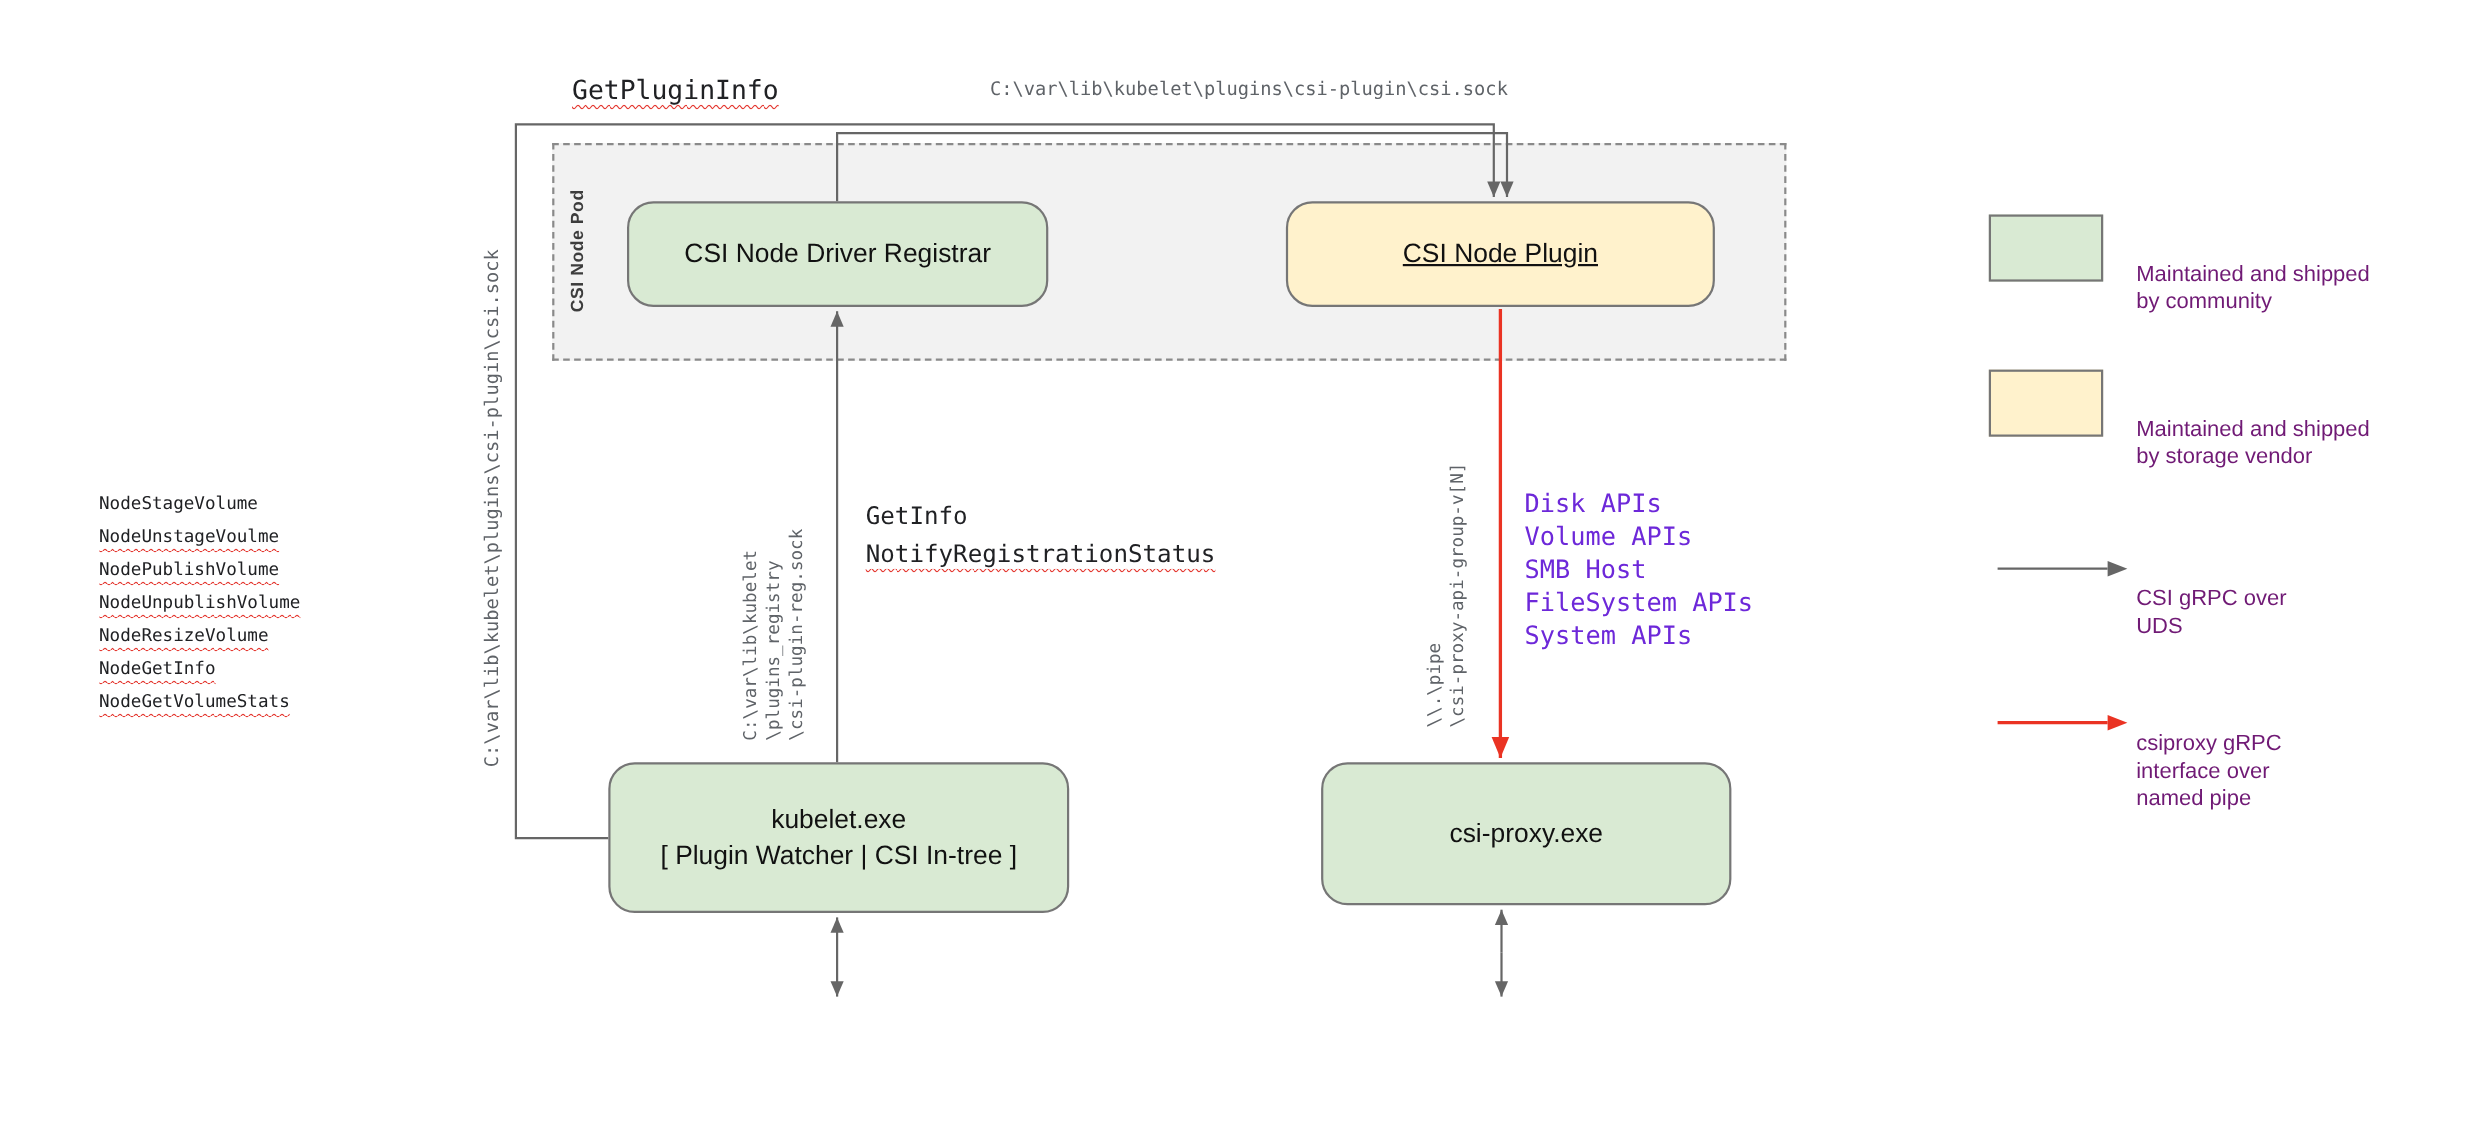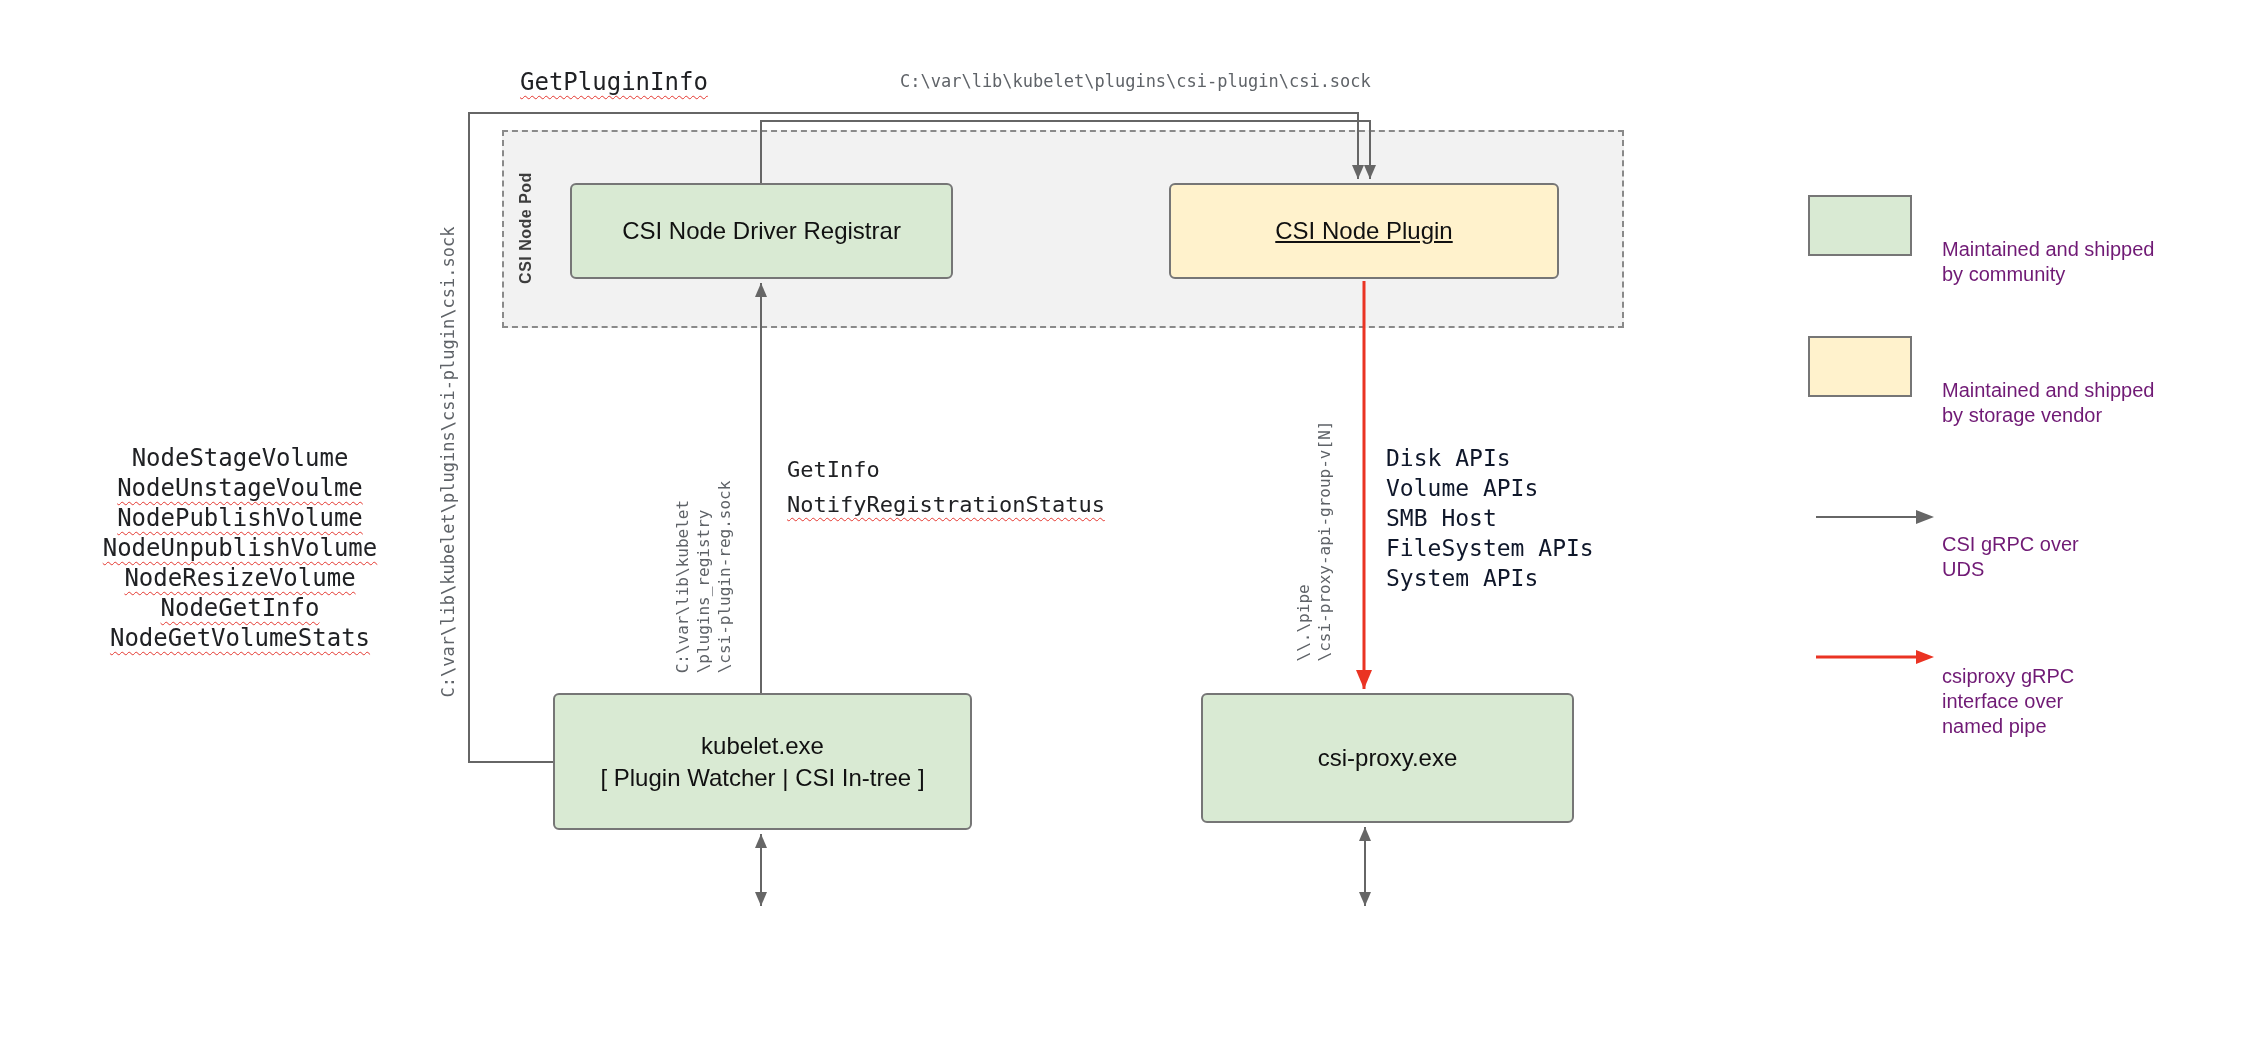--- a/index.html
+++ b/index.html
@@ -17,21 +17,21 @@
     background:#f2f2f2;border:2px dashed #8a8a8a;box-sizing:border-box;
   }
   .pod-label{
     position:absolute;left:526px;top:228px;white-space:nowrap;
     transform:translate(-50%,-50%) rotate(-90deg);
     font-size:16px;font-weight:bold;color:#3d3d3d;letter-spacing:.5px;
   }
 
   
   .box{
-    position:absolute;box-sizing:border-box;border:2px solid #767676;border-radius:6px;
+    position:absolute;box-sizing:border-box;border:2px solid #767676;border-radius:24px;
     display:flex;align-items:center;justify-content:center;text-align:center;
     font-size:24px;line-height:32px;color:#111;
   }
   .box.green{background:var(--c-green,#d9ead3);}
   .box.yellow{background:var(--c-yellow,#fff2cc);text-decoration:underline;}
   .box.blue{background:var(--c-blue,#c9daf8);border-radius:12px;}
   .registrar{left:570px;top:183px;width:383px;height:96px;}
   .plugin{left:1169px;top:183px;width:390px;height:96px;}
   .kubelet{left:553px;top:693px;width:419px;height:137px;}
   .proxy{left:1201px;top:693px;width:373px;height:130px;}
@@ -50,22 +50,22 @@
     text-decoration-thickness:1px;
     text-underline-offset:5px;
   }
   .lbl-gpi{left:520px;top:68px;font-size:24px;color:#202124;}
   .lbl-topsock{left:900px;top:71px;font-size:17px;color:#5f6368;}
   .rot{position:absolute;white-space:nowrap;transform:translate(-50%,-50%) rotate(-90deg);}
   .lbl-leftsock{left:448px;top:462px;font-size:17px;color:#5f6368;}
   .lbl-regsock{left:703px;top:577px;font-size:16px;line-height:21px;color:#5f6368;text-align:left;}
   .lbl-pipe{left:1314px;top:541px;font-size:16px;line-height:21px;color:#5f6368;text-align:left;}
   .lbl-getinfo{left:787px;top:452px;font-size:22px;line-height:35px;color:#202124;}
-  .lbl-apis{left:1386px;top:443px;font-size:23px;line-height:30px;color:#0f172a;}
-  .lbl-rpcs{left:90px;top:443px;width:300px;text-align:center;font-size:24px;line-height:30px;color:#202124;}
+  .lbl-apis{left:1386px;top:443px;font-size:23px;line-height:30px;color:#6d28d9;}
+  .lbl-rpcs{left:90px;top:443px;width:300px;text-align:left;font-size:16px;line-height:30px;color:#202124;}
   .lbl-rpcs div{margin-bottom:0;}
 
   
   .swatch{position:absolute;width:104px;height:61px;border:2px solid #767676;box-sizing:border-box;}
   .sw-community{left:1808px;top:195px;background:var(--c-green,#d9ead3);}
   .sw-vendor{left:1808px;top:336px;background:var(--c-yellow,#fff2cc);}
   .legend-text{position:absolute;left:1942px;width:250px;font-size:20px;line-height:25px;color:#701a75;margin-top:39px;}
   .lt-community{top:198px;}
   .lt-vendor{top:339px;}
   .lt-uds{top:493px;}

